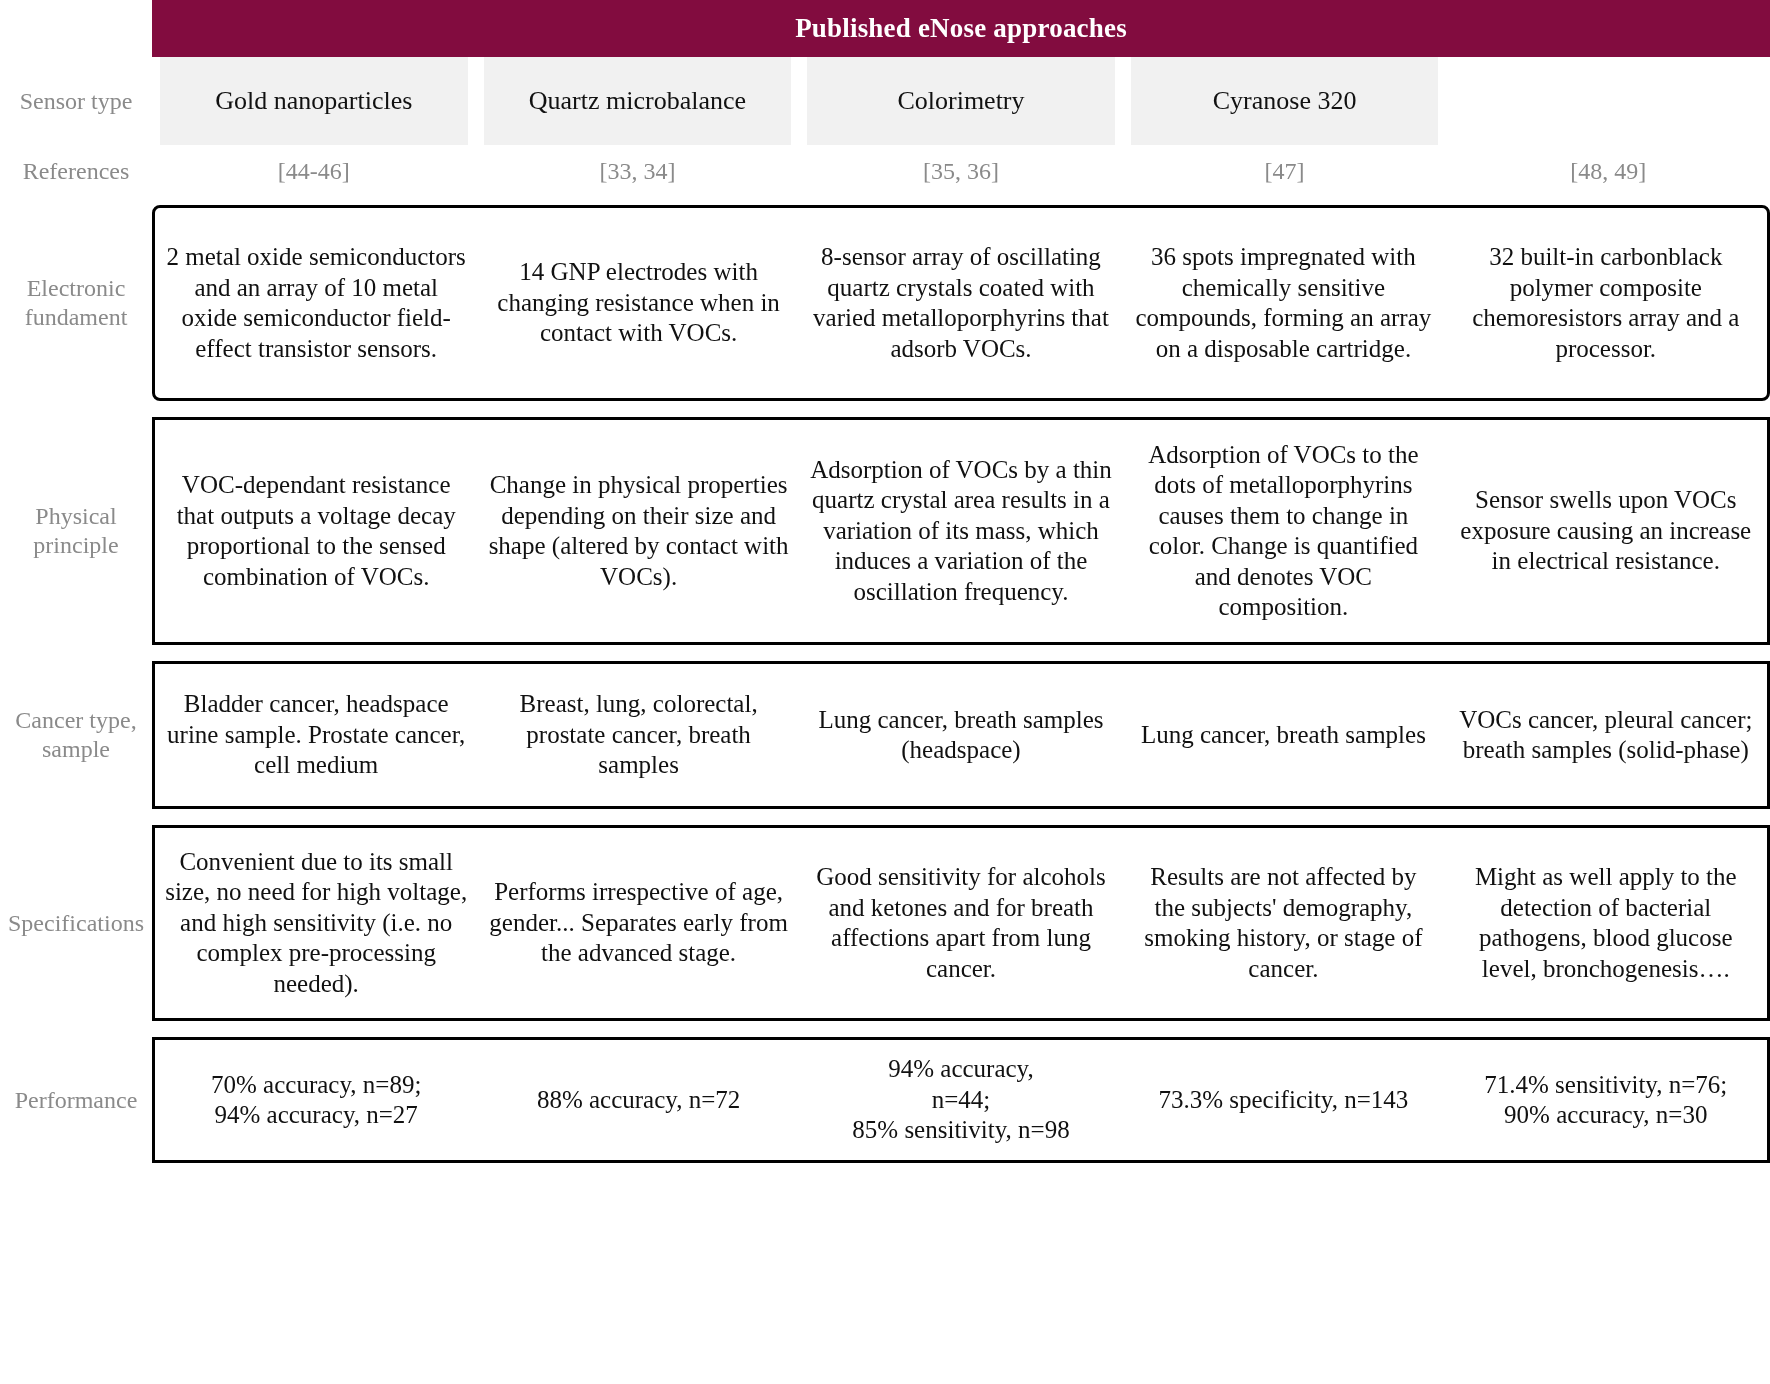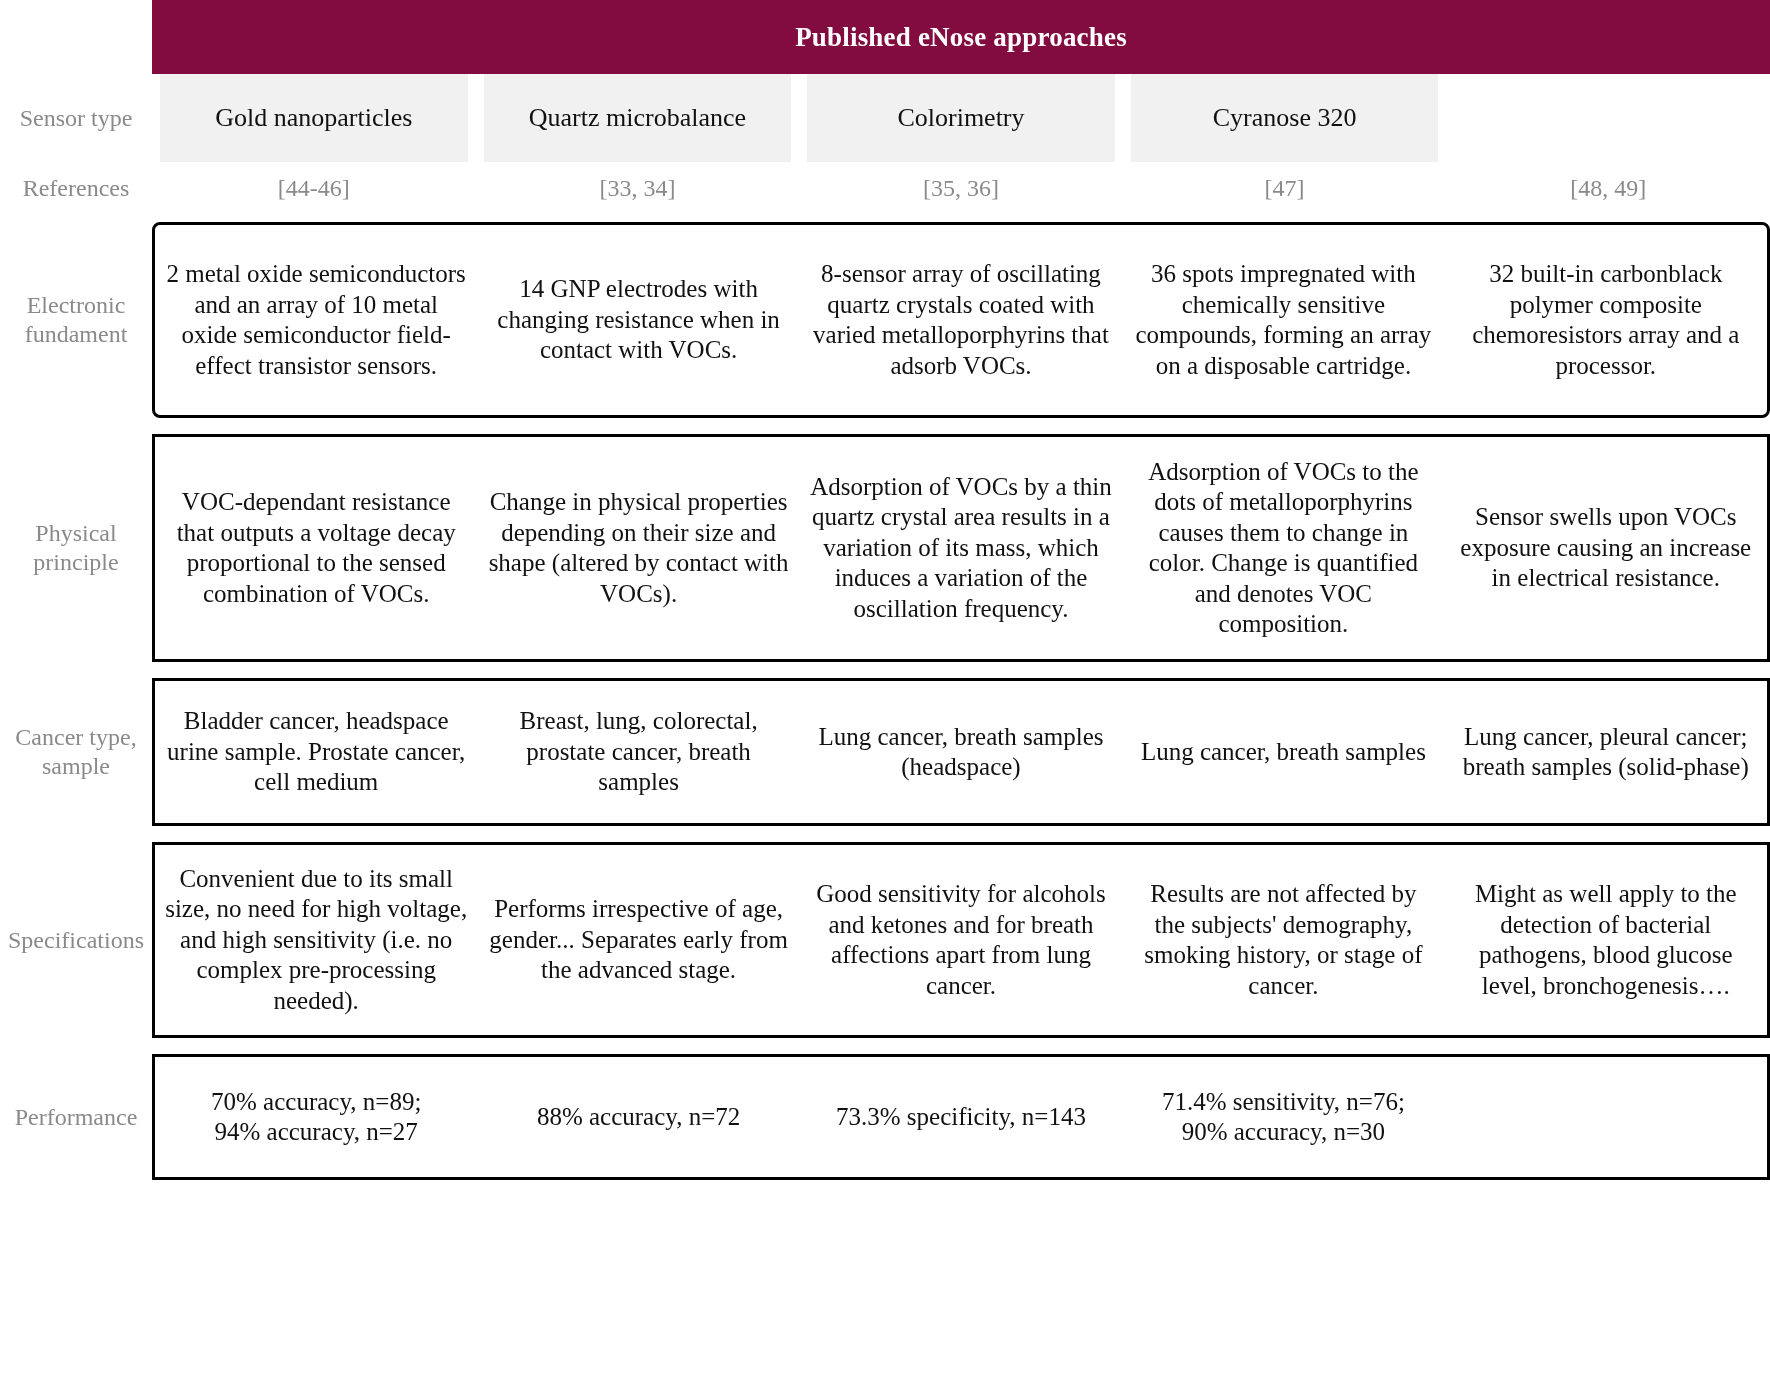--- a/index.html
+++ b/index.html
@@ -34,21 +34,21 @@
   .banner {
     grid-column: 2 / 7;
     background: #820C3F;
     color: #ffffff;
     font-weight: bold;
     font-size: 27px;
     text-align: center;
     display: flex;
     align-items: center;
     justify-content: center;
-    height: 74px;
+    height: 57px;
     letter-spacing: .2px;
   }
 
   
   .sensor-row { }
   .row-label {
     color: #8a8a8a;
     font-size: 24px;
     display: flex;
     align-items: center;
@@ -165,40 +165,43 @@
   </div>
 
   <div class="grid-row body-row h-cancer">
     <div class="row-label cell-break">Cancer type,
 sample</div>
     <div class="body-box">
       <div class="body-cell">Bladder cancer, headspace urine sample. Prostate cancer, cell medium</div>
       <div class="body-cell">Breast, lung, colorectal, prostate cancer, breath samples</div>
       <div class="body-cell">Lung cancer, breath samples (headspace)</div>
       <div class="body-cell">Lung cancer, breath samples</div>
-      <div class="body-cell">Lung cancer, pleural cancer; breath samples (solid-phase)</div>
+      <div class="body-cell">VOCs cancer, pleural cancer; breath samples (solid-phase)</div>
     </div>
   </div>
 
   <div class="grid-row body-row h-specs">
     <div class="row-label cell-break">Specifications</div>
     <div class="body-box">
       <div class="body-cell">Convenient due to its small size, no need for high voltage, and high sensitivity (i.e. no complex pre-processing needed).</div>
       <div class="body-cell">Performs irrespective of age, gender... Separates early from the advanced stage.</div>
       <div class="body-cell">Good sensitivity for alcohols and ketones and for breath affections apart from lung cancer.</div>
       <div class="body-cell">Results are not affected by the subjects' demography, smoking history, or stage of cancer.</div>
       <div class="body-cell">Might as well apply to the detection of bacterial pathogens, blood glucose level, bronchogenesis….</div>
     </div>
   </div>
 
   <div class="grid-row body-row h-perf">
     <div class="row-label">Performance</div>
     <div class="body-box">
       <div class="body-cell cell-break">70% accuracy, n=89;
 94% accuracy, n=27</div>
       <div class="body-cell cell-break">88% accuracy, n=72</div>
+      <div class="body-cell cell-break">94% accuracy,
+n=44;
+85% sensitivity, n=98</div>
       <div class="body-cell cell-break">73.3% specificity, n=143</div>
       <div class="body-cell cell-break">71.4% sensitivity, n=76;
 90% accuracy, n=30</div>
     </div>
   </div>
 
 </div>
 
 </body></html>

